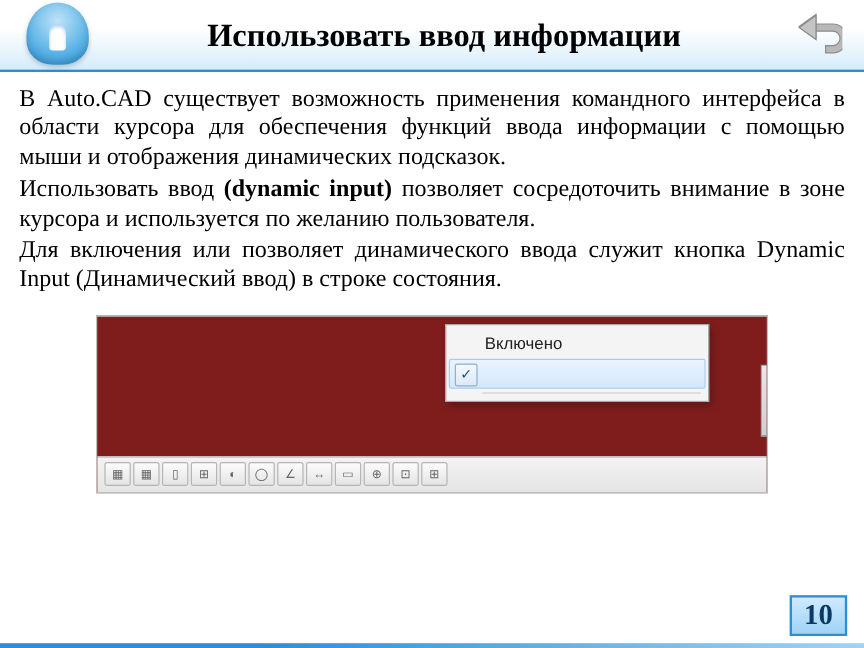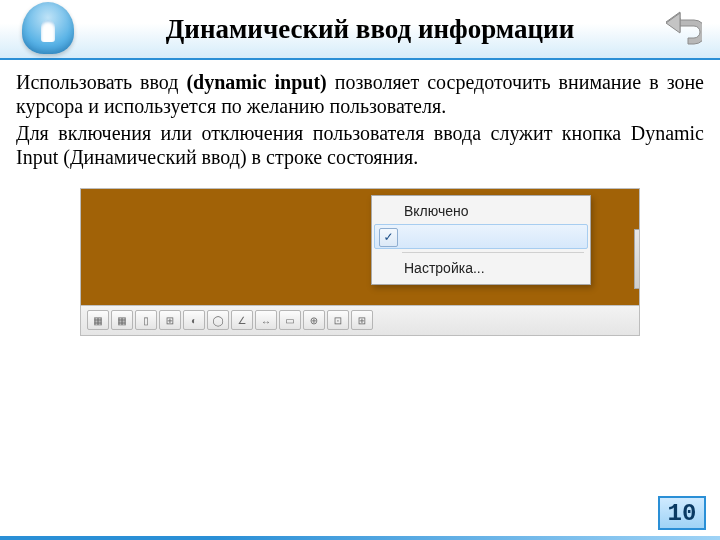--- a/index.html
+++ b/index.html
@@ -66,21 +66,21 @@
     text-align: justify;
   }
   .body-text p { margin-bottom: 2px; }
   .screenshot {
     margin: 8px auto 0 auto;
     width: 560px;
     position: relative;
   }
   .ss-frame {
     border: 1px solid #bdbdbd;
-    background: #a16207;
+    background: #7f1d1d;
     height: 148px;
     position: relative;
     overflow: hidden;
   }
   .ss-right-handle {
     position: absolute;
     right: -1px;
     top: 40px;
     width: 6px;
     height: 60px;
@@ -171,68 +171,66 @@
     width: 48px;
     height: 34px;
     background: linear-gradient(to bottom, #cfeaff 0%, #9fd3f6 100%);
     border: 2px solid #2a8fd6;
     display: flex;
     align-items: center;
     justify-content: center;
     font-size: 24px;
     font-weight: bold;
     color: #0a3a63;
-    font-family: Liberation Mono, monospace;
+    font-family: Liberation Serif, serif;
     margin-left: 48px;
   }
   .footer-line {
     position: absolute;
     bottom: 0;
     left: 0;
     right: 0;
     height: 4px;
     background: linear-gradient(to right, #2a8fd6 0%, #2a8fd6 30%, #9fd3f6 100%);
   }
 </style>
 </head>
 <body>
 
 <div class="header-bar">
   <div class="logo"></div>
-  <div class="title">Динамический ввод информации</div>
+  <div class="title">Использовать ввод информации</div>
   <div class="back-icon">
     <svg width="44" height="40" viewBox="0 0 44 40">
       <path d="M 22 8 L 22 16 L 36 16 A 6 6 0 0 1 36 28 L 30 28 L 30 34 L 36 34 A 12 12 0 0 0 36 10 L 22 10 L 22 2 L 8 12 L 22 22 L 22 16" fill="#b8b8b8" stroke="#8c8c8c" stroke-width="1"></path>
       <path d="M 8 13 L 22 3 L 22 23 Z" fill="#c4c4c4" stroke="#8c8c8c" stroke-width="1"></path>
     </svg>
   </div>
 </div>
 
 <div class="body-text">
+  <p>В Auto.CAD существует возможность применения командного интерфейса в области курсора для обеспечения функций ввода информации с помощью мыши и отображения динамических подсказок.</p>
   <p>
     <span>Использовать ввод </span><b>(dynamic input)</b><span> позволяет сосредоточить внимание в зоне курсора и используется по желанию пользователя.</span>
   </p>
-  <p>Для включения или отключения пользователя ввода служит кнопка Dynamic Input (Динамический ввод) в строке состояния.</p>
+  <p>Для включения или позволяет динамического ввода служит кнопка Dynamic Input (Динамический ввод) в строке состояния.</p>
 </div>
 
 <div class="screenshot">
   <div class="ss-frame">
     <div class="ss-right-handle"></div>
 
     <div class="context-menu">
       <div class="menu-item">
         <span>Включено</span>
       </div>
       <div class="menu-item hover">
         <span class="menu-check">✓</span>
       </div>
       <div class="menu-sep"></div>
-      <div class="menu-item">
-        <span>Настройка...</span>
-      </div>
     </div>
 
     <div class="ss-statusbar">
       <div class="sb-btn">▦</div>
       <div class="sb-btn">▦</div>
       <div class="sb-btn">▯</div>
       <div class="sb-btn">⊞</div>
       <div class="sb-btn">◐</div>
       <div class="sb-btn">◯</div>
       <div class="sb-btn">∠</div>

